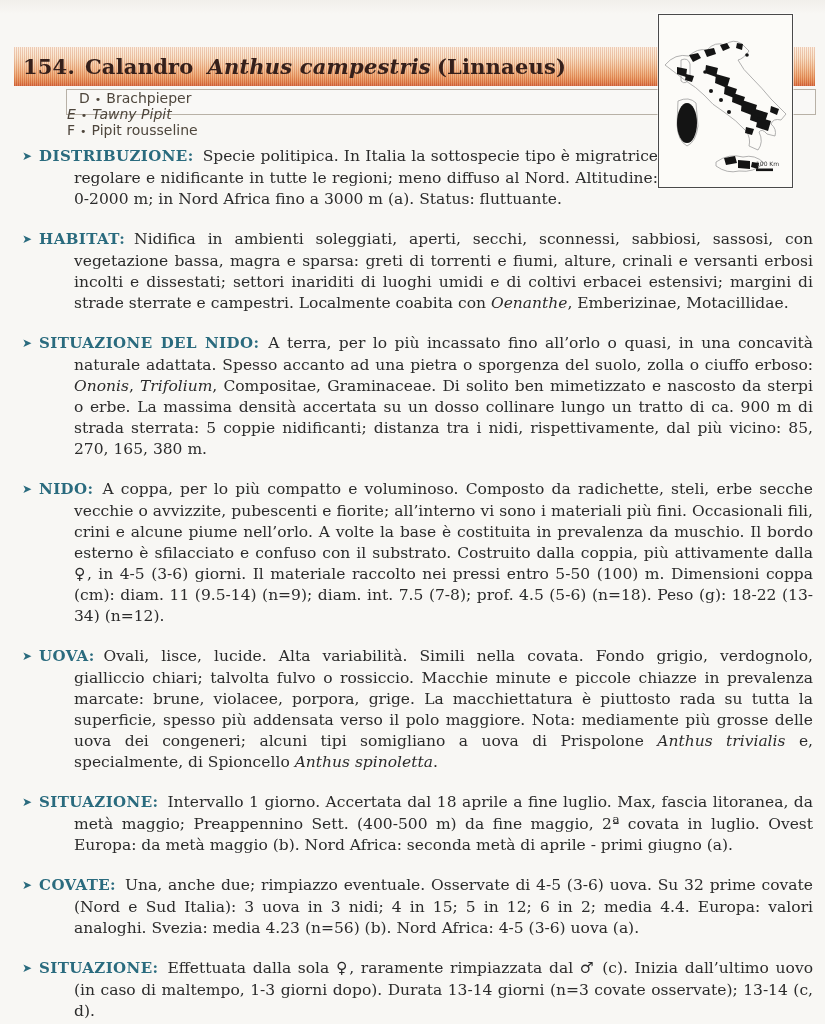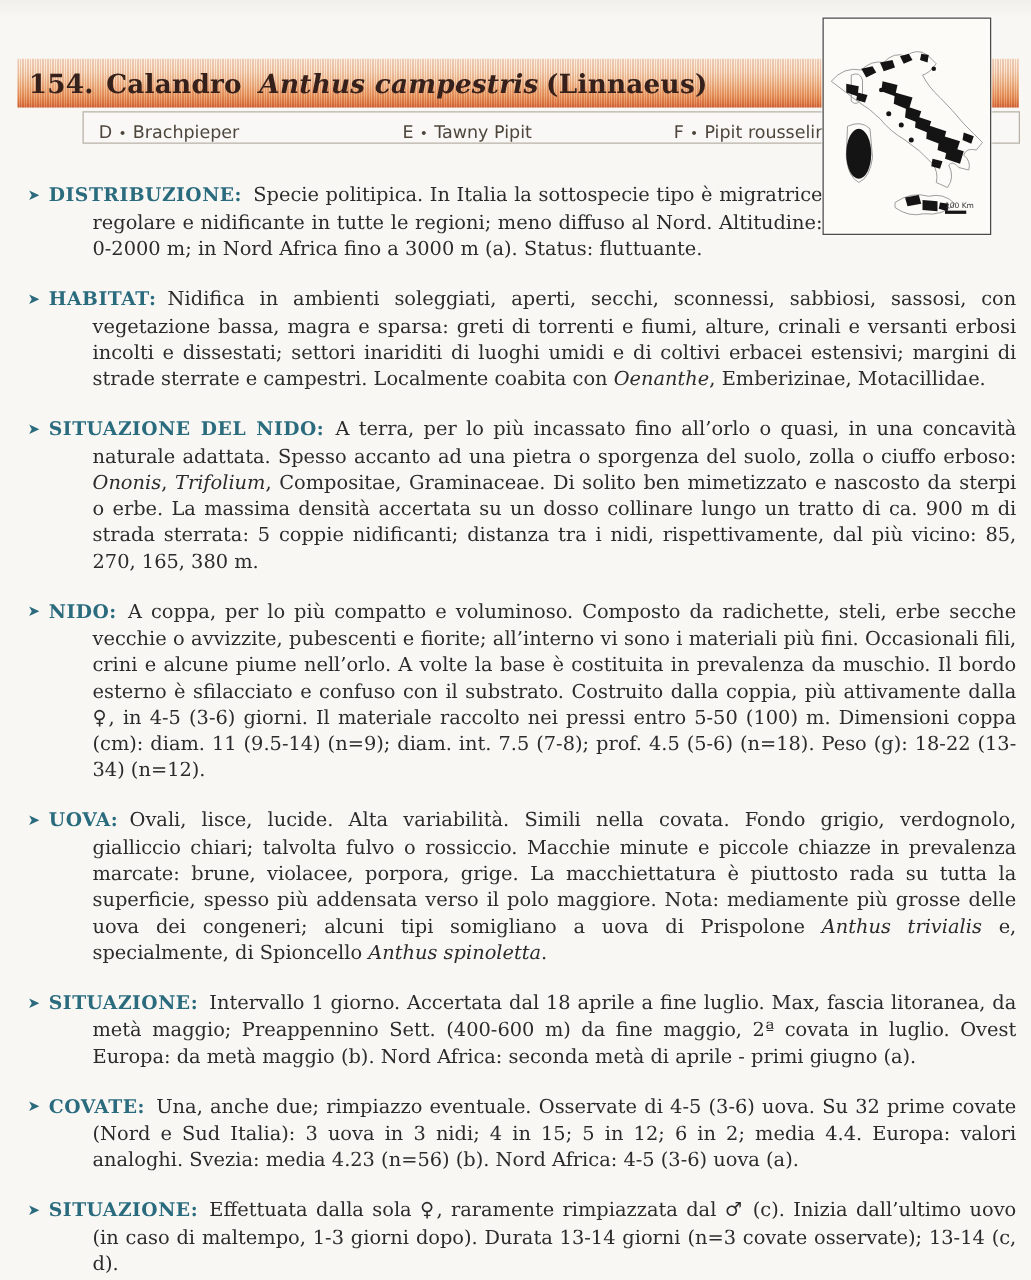--- a/index.html
+++ b/index.html
@@ -27,28 +27,28 @@
     padding-left:9px;font-size:21px;line-height:21px;color:#35201b;
     font-weight:bold;letter-spacing:0.2px;white-space:nowrap;
   }
   .band-title .num{margin-right:10px;}
   .band-title .latin{font-style:italic;margin:0 6px 0 14px;}
   .band-title .auth{font-weight:600;}
   
   .langrow{
     position:absolute;left:66px;top:89px;width:748px;height:24px;
     border:1px solid #b8b1a6;background:rgba(250,249,246,0.6);
-    display:flex;align-items:flex-end;
+    display:flex;align-items:flex-start;
     font-family:"DejaVu Sans", sans-serif;
-    font-size:14px;color:#4e463c;
+    font-size:14px;color:#4e463c;flex-direction:column;
   }
   .langcell{white-space:nowrap;}
   .langcell .dot{margin:0 5px;font-size:11px;}
   .lang-d{padding-left:12px;width:243px;}
-  .lang-e{width:217px;}
+  .lang-e{width:217px;font-style:italic;}
   
   .mapbox{
     position:absolute;left:658px;top:14px;width:133px;height:172px;
     background:#fcfbf8;border:1px solid #4a4a4a;z-index:3;
     box-shadow:0 0 0 1px rgba(255,255,255,0.5);
   }
   .mapbox svg{display:block;width:100%;height:100%;}
   
   .content{position:absolute;left:0;top:146px;right:12px;}
   .sec{
@@ -135,21 +135,21 @@
     <p class="sec">
       <span class="arrow">➤</span><span class="label">SITUAZIONE DEL NIDO:</span><span class="body"><span>A terra, per lo più incassato fino all’orlo o quasi, in una concavità naturale adattata. Spesso accanto ad una pietra o sporgenza del suolo, zolla o ciuffo erboso: </span><em>Ononis</em><span>, </span><em>Trifolium</em><span>, Compositae, Graminaceae. Di solito ben mimetizzato e nascosto da sterpi o erbe. La massima densità accertata su un dosso collinare lungo un tratto di ca. 900 m di strada sterrata: 5 coppie nidificanti; distanza tra i nidi, rispettivamente, dal più vicino: 85, 270, 165, 380 m.</span></span>
     </p>
     <p class="sec">
       <span class="arrow">➤</span><span class="label">NIDO:</span><span class="body"><span>A coppa, per lo più compatto e voluminoso. Composto da radichette, steli, erbe secche vecchie o avvizzite, pubescenti e fiorite; all’interno vi sono i materiali più fini. Occasionali fili, crini e alcune piume nell’orlo. A volte la base è costituita in prevalenza da muschio. Il bordo esterno è sfilacciato e confuso con il substrato. Costruito dalla coppia, più attivamente dalla ♀, in 4-5 (3-6) giorni. Il materiale raccolto nei pressi entro 5-50 (100) m. Dimensioni coppa (cm): diam. 11 (9.5-14) (n=9); diam. int. 7.5 (7-8); prof. 4.5 (5-6) (n=18). Peso (g): 18-22 (13-34) (n=12).</span></span>
     </p>
     <p class="sec">
       <span class="arrow">➤</span><span class="label">UOVA:</span><span class="body"><span>Ovali, lisce, lucide. Alta variabilità. Simili nella covata. Fondo grigio, verdognolo, gialliccio chiari; talvolta fulvo o rossiccio. Macchie minute e piccole chiazze in prevalenza marcate: brune, violacee, porpora, grige. La macchiettatura è piuttosto rada su tutta la superficie, spesso più addensata verso il polo maggiore. Nota: mediamente più grosse delle uova dei congeneri; alcuni tipi somigliano a uova di Prispolone </span><em>Anthus trivialis</em><span> e, specialmente, di Spioncello </span><em>Anthus spinoletta</em><span>.</span></span>
     </p>
     <p class="sec">
-      <span class="arrow">➤</span><span class="label">SITUAZIONE:</span><span class="body"><span>Intervallo 1 giorno. Accertata dal 18 aprile a fine luglio. Max, fascia litoranea, da metà maggio; Preappennino Sett. (400-600 m) da fine maggio, 2ª covata in luglio. Ovest Europa: da metà maggio (b). Nord Africa: seconda metà di aprile - primi giugno (a).</span></span>
+      <span class="arrow">➤</span><span class="label">SITUAZIONE:</span><span class="body"><span>Intervallo 1 giorno. Accertata dal 18 aprile a fine luglio. Max, fascia litoranea, da metà maggio; Preappennino Sett. (400-500 m) da fine maggio, 2ª covata in luglio. Ovest Europa: da metà maggio (b). Nord Africa: seconda metà di aprile - primi giugno (a).</span></span>
     </p>
     <p class="sec">
       <span class="arrow">➤</span><span class="label">COVATE:</span><span class="body"><span>Una, anche due; rimpiazzo eventuale. Osservate di 4-5 (3-6) uova. Su 32 prime covate (Nord e Sud Italia): 3 uova in 3 nidi; 4 in 15; 5 in 12; 6 in 2; media 4.4. Europa: valori analoghi. Svezia: media 4.23 (n=56) (b). Nord Africa: 4-5 (3-6) uova (a).</span></span>
     </p>
     <p class="sec">
       <span class="arrow">➤</span><span class="label">SITUAZIONE:</span><span class="body"><span>Effettuata dalla sola ♀, raramente rimpiazzata dal ♂ (c). Inizia dall’ultimo uovo (in caso di maltempo, 1-3 giorni dopo). Durata 13-14 giorni (n=3 covate osservate); 13-14 (c, d).</span></span>
     </p>
   </main>
 
 </div>

